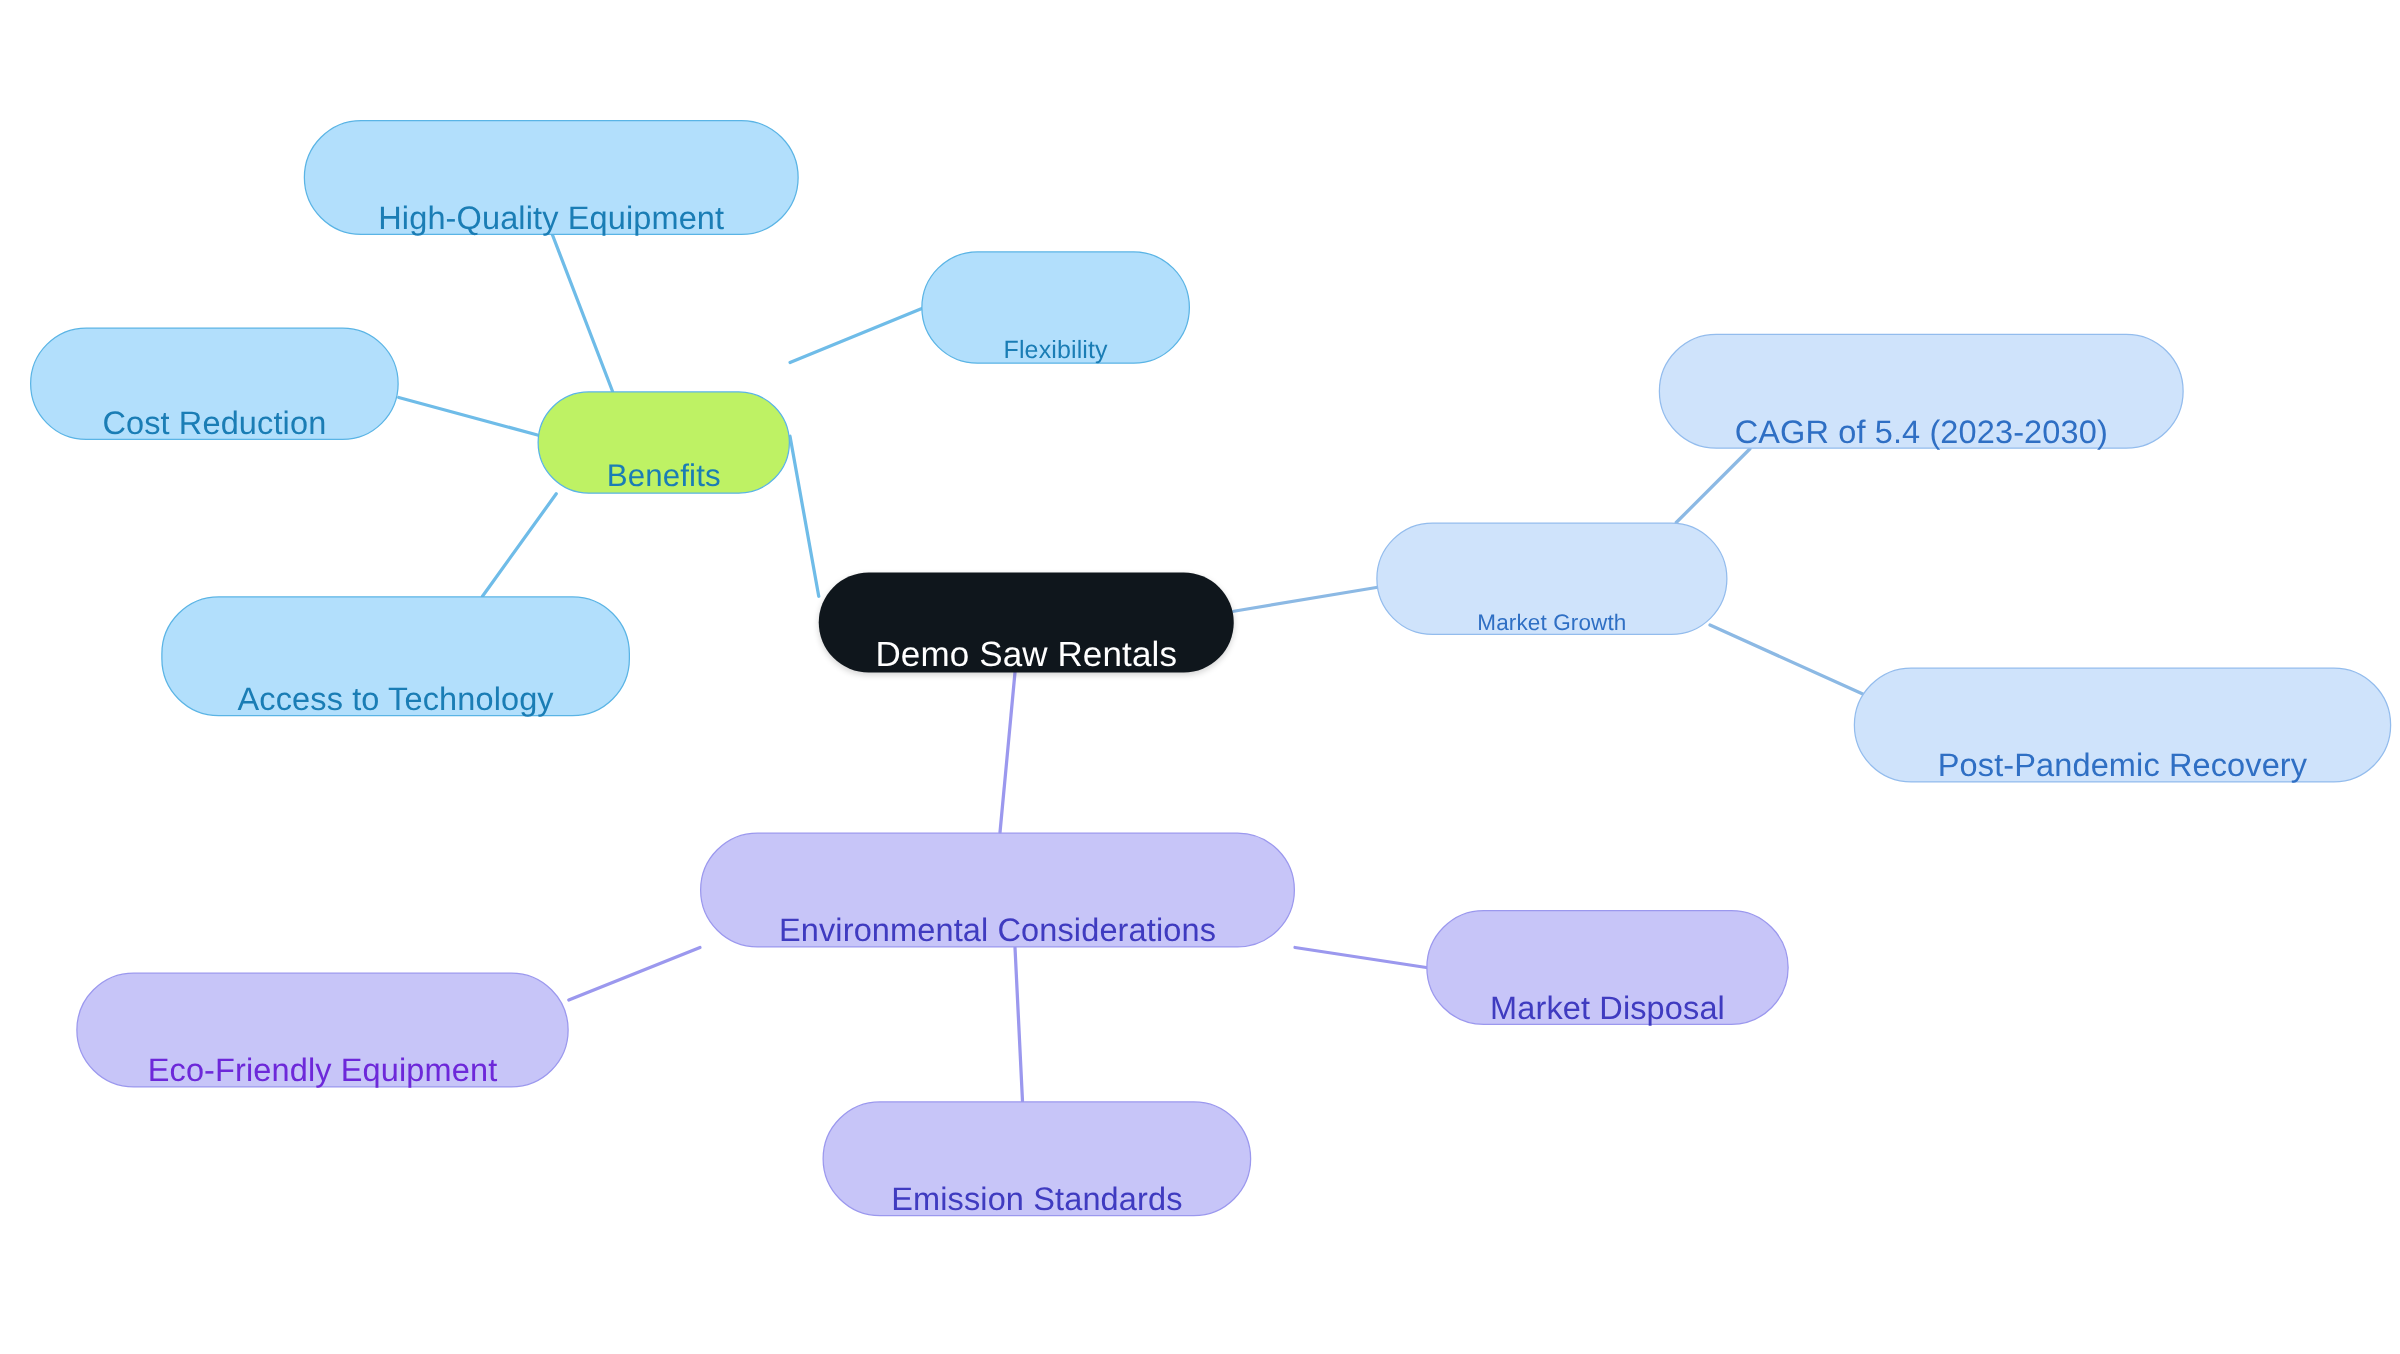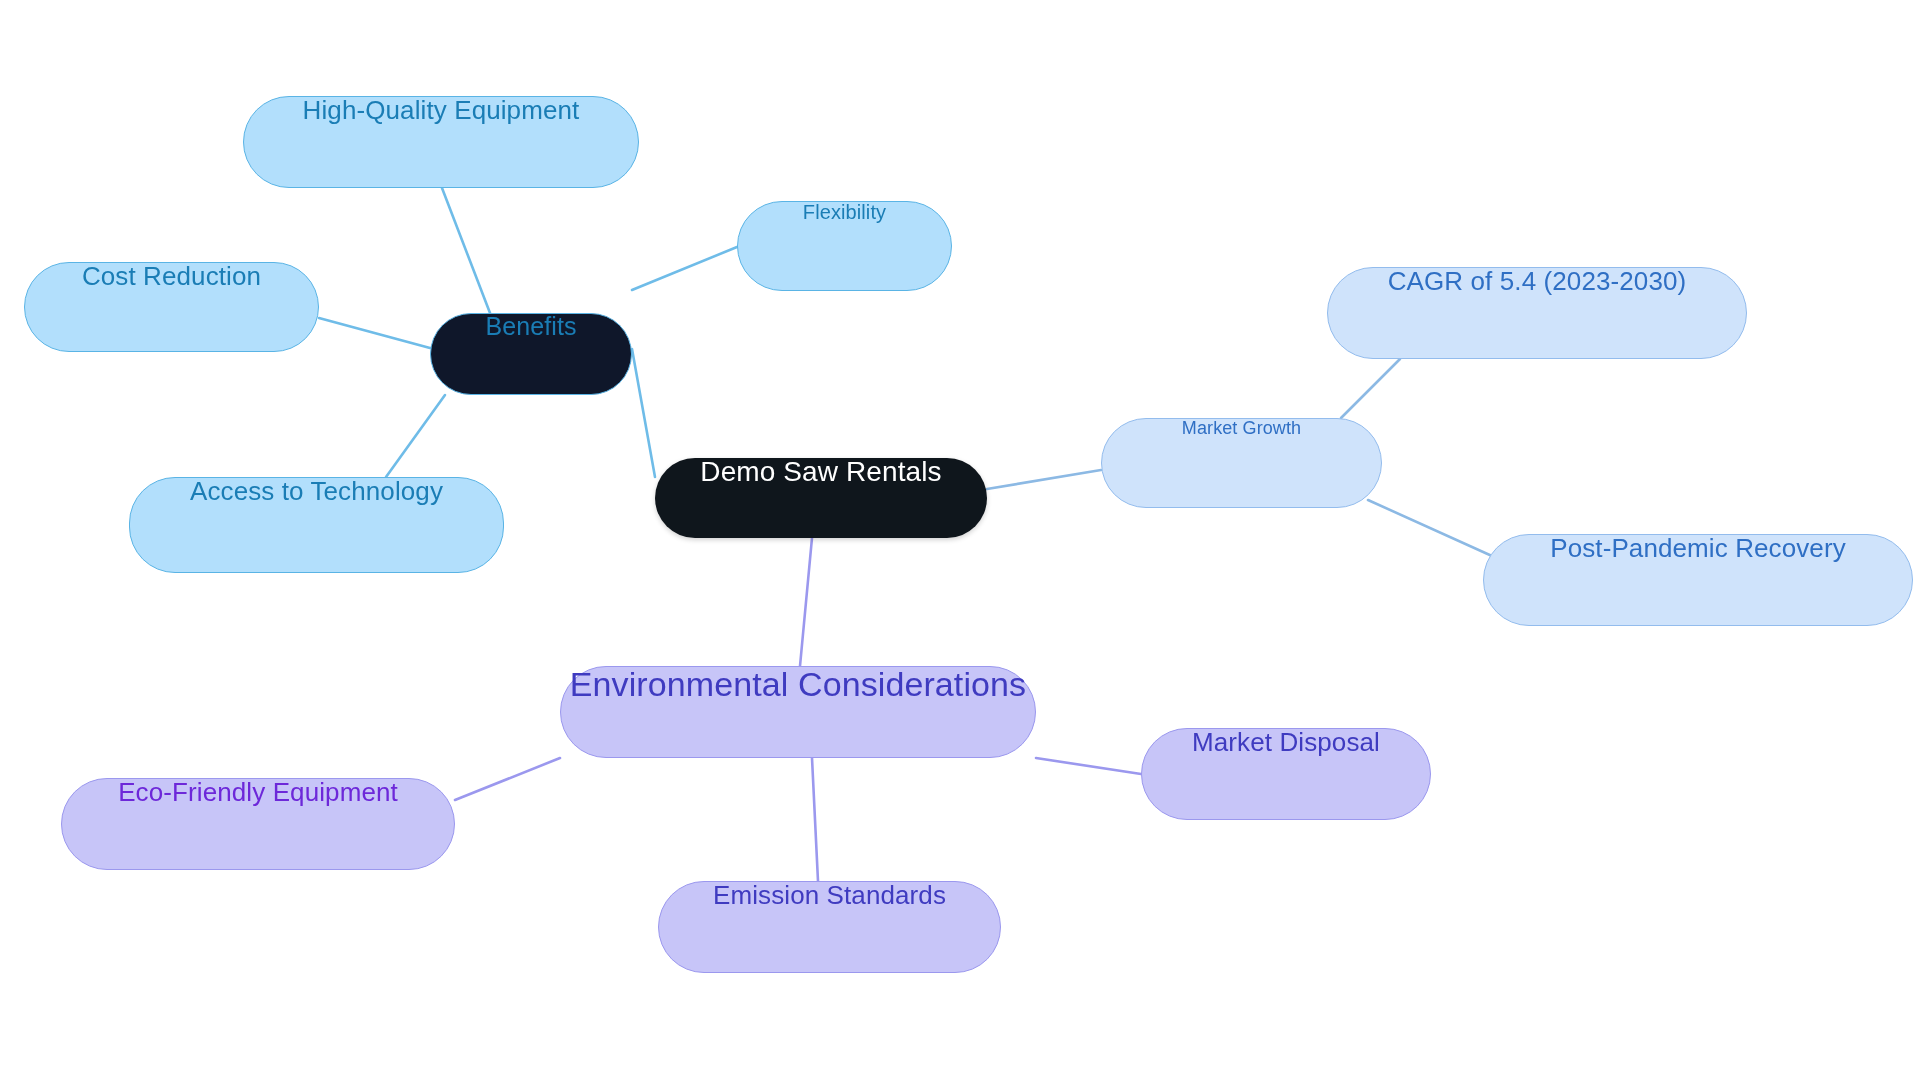--- a/index.html
+++ b/index.html
@@ -23,21 +23,21 @@
     position: absolute;
     left: 0;
     top: 0;
     width: 1920px;
     height: 1083px;
   }
   .node {
     position: absolute;
     box-sizing: border-box;
     display: flex;
-    align-items: flex-start;
+    align-items: flex-end;
     justify-content: center;
     border-style: solid;
     border-width: 1.6px;
     white-space: nowrap;
     letter-spacing: 0.1px;
   }
   .node-label {
     display: block;
     line-height: 1;
   }
@@ -63,21 +63,21 @@
       <path d="M 812 538 L 800 666" stroke="#9b98ee" stroke-width="2.6" fill="none" stroke-linecap="round"></path>
       <path d="M 560 758 L 455 800" stroke="#9b98ee" stroke-width="2.6" fill="none" stroke-linecap="round"></path>
       <path d="M 1036 758 L 1141 774" stroke="#9b98ee" stroke-width="2.6" fill="none" stroke-linecap="round"></path>
       <path d="M 812 758 L 818 881" stroke="#9b98ee" stroke-width="2.6" fill="none" stroke-linecap="round"></path>
     </svg>
 
   <div id="node-layer">
       <div class="node node-root" style="left: 655px; top: 458px; width: 332px; height: 80px; border-radius: 40px; background: rgb(15, 22, 28); border-color: rgb(15, 22, 28); color: rgb(255, 255, 255); font-size: 28px;">
         <span class="node-label">Demo Saw Rentals</span>
       </div>
-      <div class="node" style="left: 430px; top: 313px; width: 202px; height: 82px; border-radius: 41px; background: #0f172a; border-color: rgb(90, 180, 229); color: rgb(26, 125, 181); font-size: 25px;">
+      <div class="node" style="left: 430px; top: 313px; width: 202px; height: 82px; border-radius: 41px; background: #bef264; border-color: rgb(90, 180, 229); color: rgb(26, 125, 181); font-size: 25px;">
         <span class="node-label">Benefits</span>
       </div>
       <div class="node" style="left: 243px; top: 96px; width: 396px; height: 92px; border-radius: 46px; background: rgb(178, 223, 252); border-color: rgb(90, 180, 229); color: rgb(26, 125, 181); font-size: 26px;">
         <span class="node-label">High-Quality Equipment</span>
       </div>
       <div class="node" style="left: 737px; top: 201px; width: 215px; height: 90px; border-radius: 45px; background: rgb(178, 223, 252); border-color: rgb(90, 180, 229); color: rgb(26, 125, 181); font-size: 20px;">
         <span class="node-label">Flexibility</span>
       </div>
       <div class="node" style="left: 24px; top: 262px; width: 295px; height: 90px; border-radius: 45px; background: rgb(178, 223, 252); border-color: rgb(90, 180, 229); color: rgb(26, 125, 181); font-size: 26px;">
         <span class="node-label">Cost Reduction</span>
@@ -87,21 +87,21 @@
       </div>
       <div class="node" style="left: 1101px; top: 418px; width: 281px; height: 90px; border-radius: 45px; background: rgb(207, 227, 251); border-color: rgb(147, 188, 237); color: rgb(47, 111, 196); font-size: 18px;">
         <span class="node-label">Market Growth</span>
       </div>
       <div class="node" style="left: 1327px; top: 267px; width: 420px; height: 92px; border-radius: 46px; background: rgb(207, 227, 251); border-color: rgb(147, 188, 237); color: rgb(47, 111, 196); font-size: 26px;">
         <span class="node-label">CAGR of 5.4 (2023-2030)</span>
       </div>
       <div class="node" style="left: 1483px; top: 534px; width: 430px; height: 92px; border-radius: 46px; background: rgb(207, 227, 251); border-color: rgb(147, 188, 237); color: rgb(47, 111, 196); font-size: 26px;">
         <span class="node-label">Post-Pandemic Recovery</span>
       </div>
-      <div class="node" style="left: 560px; top: 666px; width: 476px; height: 92px; border-radius: 46px; background: rgb(199, 197, 248); border-color: rgb(155, 152, 238); color: rgb(63, 59, 192); font-size: 34px;">
+      <div class="node" style="left: 560px; top: 666px; width: 476px; height: 92px; border-radius: 46px; background: rgb(199, 197, 248); border-color: rgb(155, 152, 238); color: rgb(63, 59, 192); font-size: 26px;">
         <span class="node-label">Environmental Considerations</span>
       </div>
       <div class="node" style="left: 61px; top: 778px; width: 394px; height: 92px; border-radius: 46px; background: rgb(199, 197, 248); border-color: rgb(155, 152, 238); color: #6d28d9; font-size: 26px;">
         <span class="node-label">Eco-Friendly Equipment</span>
       </div>
       <div class="node" style="left: 1141px; top: 728px; width: 290px; height: 92px; border-radius: 46px; background: rgb(199, 197, 248); border-color: rgb(155, 152, 238); color: rgb(63, 59, 192); font-size: 26px;">
         <span class="node-label">Market Disposal</span>
       </div>
       <div class="node" style="left: 658px; top: 881px; width: 343px; height: 92px; border-radius: 46px; background: rgb(199, 197, 248); border-color: rgb(155, 152, 238); color: rgb(63, 59, 192); font-size: 26px;">
         <span class="node-label">Emission Standards</span>

